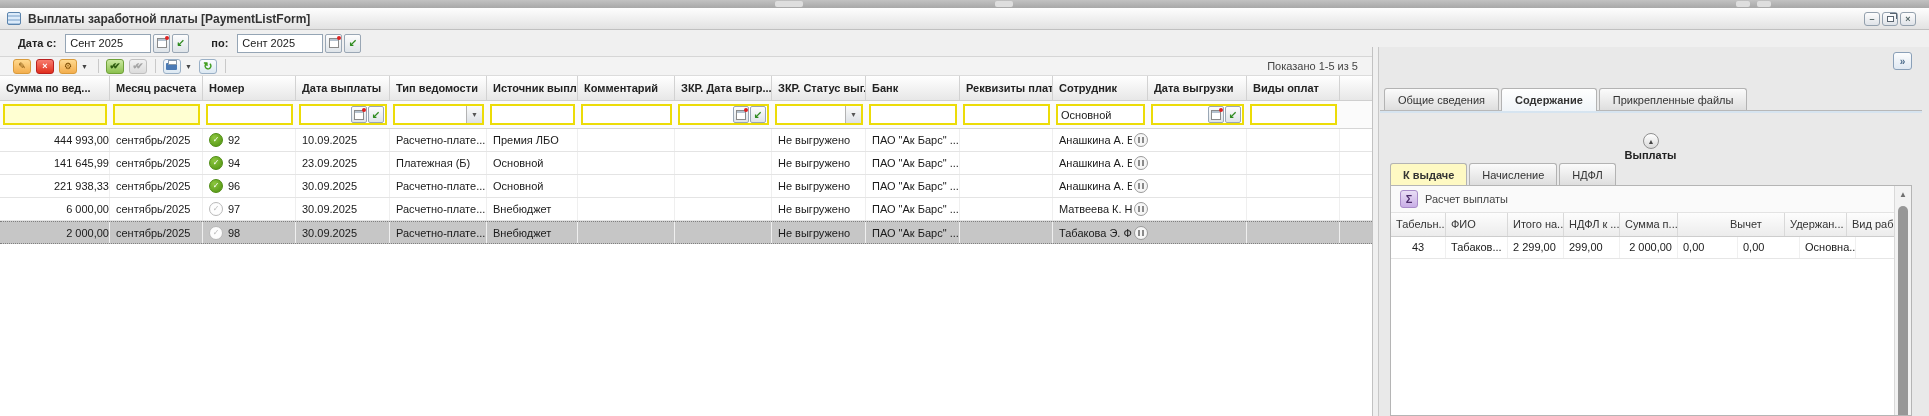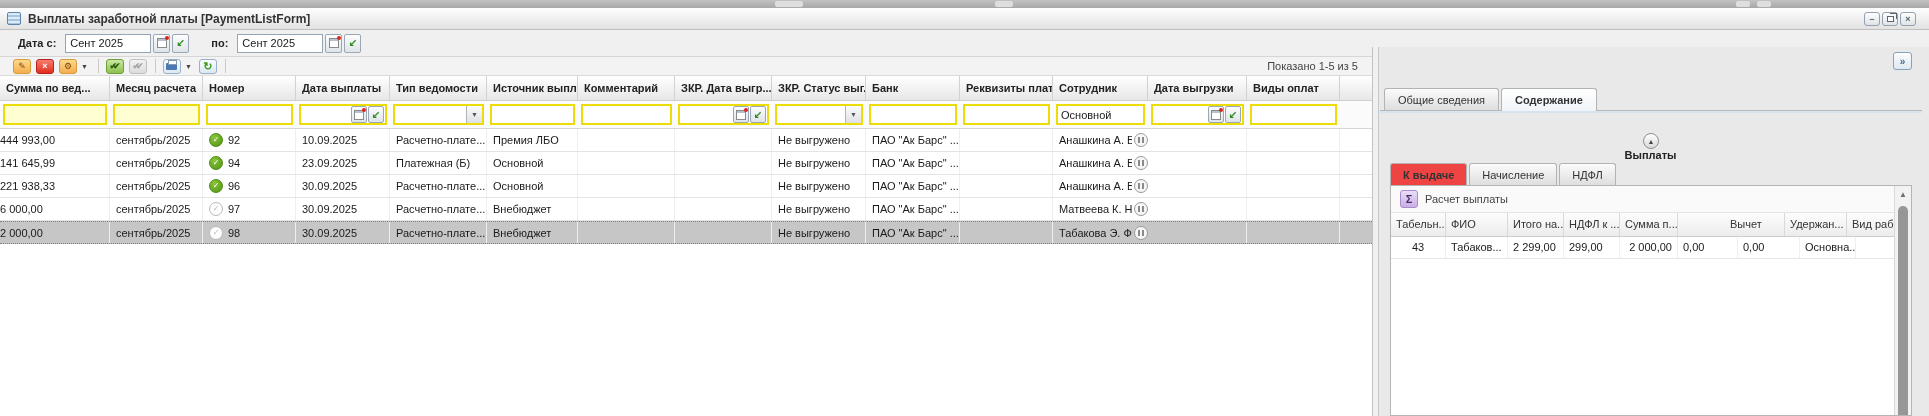--- a/index.html
+++ b/index.html
@@ -74,21 +74,21 @@
             background:linear-gradient(#fdfdfd,#dfe4e9); display:flex; align-items:center; justify-content:center; flex:none; }
   .combo-btn { width:16px; height:17px; border-left:1px solid #b3b3b3;
                background:linear-gradient(#fbfbfb,#dde1e6); display:flex; align-items:center; justify-content:center;
                color:#555; font-size:7px; flex:none; }
 
   #grid-rows { }
   .g-row { display:flex; height:23px; border-bottom:1px solid #e4e4e4; background:#fff; }
   .g-row.selected { background:#c6c6c6; border-top:1px dotted #7f7f7f; border-bottom:1px dotted #7f7f7f; }
   .g-cell { flex:none; padding-left:6px; line-height:22px; white-space:nowrap; overflow:hidden;
             border-right:1px solid #efefef; }
-  .g-cell.num { text-align:left; padding-right:8px; padding-left:0; }
+  .g-cell.num { text-align:right; padding-left:0; }
   .g-cell.overflow { overflow:visible; display:flex; align-items:center; border-right:none; }
   .check-icon { display:inline-flex; width:14px; height:14px; border-radius:50%; margin-right:5px;
                 align-items:center; justify-content:center; font-size:8px; vertical-align:-3px; }
   .check-on  { background:radial-gradient(circle at 35% 30%, #8cc63e, #4f9210); border:1px solid #4e8c12; color:#fff; }
   .check-off { background:#fdfdfd; border:1px solid #b9b9b9; color:#b9b9b9; }
   .cell-icon-wrap { display:flex; align-items:center; height:100%; }
   .emp-name { max-width:79px; overflow:hidden; white-space:nowrap; display:inline-block; }
   .pause-icon { width:14px; height:14px; border-radius:50%; border:1px solid #9a9a9a; background:#f6f6f6;
                 display:inline-flex; align-items:center; justify-content:center; margin-left:2px; flex:none; }
   .pause-icon::before { content:""; width:2px; height:6px; background:#8a8a8a; box-shadow:4px 0 0 #8a8a8a; margin-left:-4px; }
@@ -116,21 +116,21 @@
   .toggle-circle { width:16px; height:16px; border:1px solid #8f8f8f; border-radius:50%;
                    background:linear-gradient(#ffffff,#d9d9d9); display:flex; align-items:center;
                    justify-content:center; font-size:7px; color:#444; flex:none; }
   .section-label { font-weight:bold; color:#222; margin:0 7px 0 6px; white-space:nowrap; }
   .sec-rule { flex:1; height:1px; background:#c9c9c9; }
   #section-vyplaty { margin-top:20px;flex-direction:column; }
 
   #subtabs { display:flex; align-items:flex-end; margin:10px 0 0 10px; height:25px; }
   .stab { padding:5px 12px 4px 12px; border:1px solid #b3b3b3; border-bottom:none; border-radius:3px 3px 0 0;
           background:linear-gradient(#fbfbfb,#dedede); color:#333; margin-right:2px; white-space:nowrap; }
-  .stab.active { background:#ef4444; font-weight:bold; margin-bottom:-1px; padding-bottom:5px; }
+  .stab.active { background:#fef9c3; font-weight:bold; margin-bottom:-1px; padding-bottom:5px; }
 
   #inner-box { flex:1; margin:0 10px; border:1px solid #b5b5b5; background:#fff; position:relative; min-height:0; }
   #inner-main { position:absolute; left:0; top:0; right:17px; bottom:0; }
   #calc-toolbar { height:27px; background:#fafafa; border-bottom:1px solid #e3e3e3;
                   display:flex; align-items:center; padding-left:9px; }
   .sigma-btn { width:18px; height:18px; border:1px solid #a98cc9; border-radius:3px;
                background:linear-gradient(#e9def5,#c9aee6); color:#4a2a6a; font-size:11px; font-weight:bold;
                display:flex; align-items:center; justify-content:center; margin-right:7px; }
   #calc-label { color:#444; }
   #inner-header { display:flex; height:24px; background:linear-gradient(#fdfdfd,#ececec); border-bottom:1px solid #cdcdcd; }
@@ -442,20 +442,21 @@
 
 <div id="panel-area">
   <div id="panel-splitter"></div>
   <div id="panel-content">
     <div id="panel-top">
       <div id="expand-btn">»</div>
     </div>
     <div id="panel-tabs">
       <div class="ptab">Общие сведения</div>
       <div class="ptab active">Содержание</div>
+      <div class="ptab">Прикрепленные файлы</div>
     </div>
     <div id="tab-underline"></div>
 
 
     <div class="section-header" id="section-vyplaty">
       <span class="sec-stub"></span>
       <span class="toggle-circle">▲</span>
       <span class="section-label">Выплаты</span>
       <span class="sec-rule"></span>
     </div>

